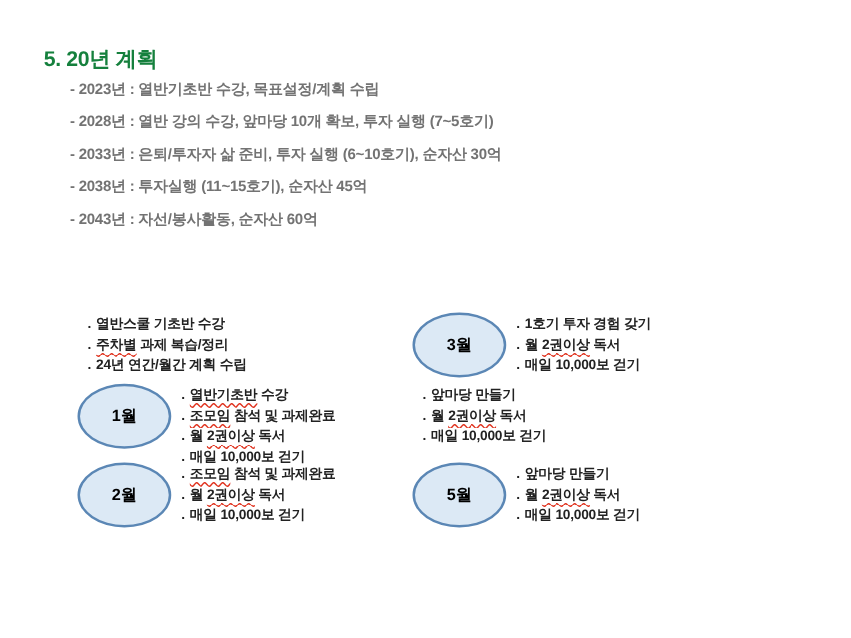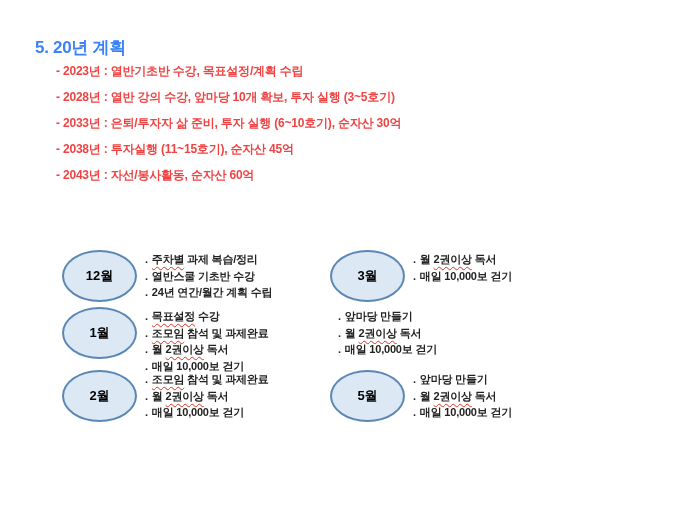--- a/index.html
+++ b/index.html
@@ -2,30 +2,30 @@
 <html style="--ellipse-fill: #dce9f5; --ellipse-border: #5b87b5; --squiggle: #e0321e;"><head>
 <meta charset="utf-8">
 <style>
   html,body { margin:0; padding:0; background:#fff; }
   .page {
     position:relative; width:681px; height:510px; background:#ffffff;
     font-family:"Liberation Sans", sans-serif; color:#1a1a1a; overflow:hidden;
   }
   .sec-title {
     position:absolute; left:35px; margin:0; font-size:17px; font-weight:700;
-    color:#3b82f6; letter-spacing:-0.3px; white-space:nowrap;
+    color:#15803d; letter-spacing:-0.3px; white-space:nowrap;
   }
   #sec5-title { top:36px; }
   #sec6-title { top:205px; }
   #plan-list {
     position:absolute; left:56px; top:58px; margin:0; padding:0; list-style:none;
   }
   #plan-list li {
     height:26px; line-height:26px; font-size:12px; font-weight:600;
-    color:#ef4444; white-space:nowrap; letter-spacing:-0.2px;
+    color:#737373; white-space:nowrap; letter-spacing:-0.2px;
   }
   .month-row { position:absolute; display:flex; align-items:flex-start; }
   .col-left  { left:62px; }
   .col-right { left:330px; }
   .row-0 { top:250px; }
   .row-1 { top:307px; }
   .row-2 { top:370px; }
   .ellipse {
     width:75px; height:52px; flex-shrink:0; box-sizing:border-box;
     border-radius:50%; background:var(--ellipse-fill,#dce9f5);
@@ -47,63 +47,61 @@
     text-underline-offset:3px;
   }
 </style>
 </head>
 <body>
 
 <div class="page">
   <h2 class="sec-title" id="sec5-title">5. 20년 계획</h2>
   <ul id="plan-list">
       <li>- 2023년 : 열반기초반 수강, 목표설정/계획 수립</li>
-      <li>- 2028년 : 열반 강의 수강, 앞마당 10개 확보, 투자 실행 (3~5호기)</li>
+      <li>- 2028년 : 열반 강의 수강, 앞마당 10개 확보, 투자 실행 (7~5호기)</li>
       <li>- 2033년 : 은퇴/투자자 삶 준비, 투자 실행 (6~10호기), 순자산 30억</li>
       <li>- 2038년 : 투자실행 (11~15호기), 순자산 45억</li>
       <li>- 2043년 : 자선/봉사활동, 순자산 60억</li>
     </ul>
 
   <div id="months-area">
       <div class="month-row col-left row-0">
-        <div class="ellipse">
-          <span>12월</span>
-        </div>
         <div class="goals">
+          <div class="goal-line"><span class="bullet">.</span><span>열반스쿨 기초반 수강</span></div>
           <div class="goal-line"><span class="bullet">.</span><span class="sq">주차별</span><span> 과제 복습/정리</span></div>
-          <div class="goal-line"><span class="bullet">.</span><span>열반스쿨 기초반 수강</span></div>
           <div class="goal-line"><span class="bullet">.</span><span>24년 연간/월간 계획 수립</span></div>
         </div>
       </div>
       <div class="month-row col-left row-1">
         <div class="ellipse">
           <span>1월</span>
         </div>
         <div class="goals">
-          <div class="goal-line"><span class="bullet">.</span><span class="sq">목표설정</span><span> 수강</span></div>
+          <div class="goal-line"><span class="bullet">.</span><span class="sq">열반기초반</span><span> 수강</span></div>
           <div class="goal-line"><span class="bullet">.</span><span class="sq">조모임</span><span> 참석 및 과제완료</span></div>
           <div class="goal-line"><span class="bullet">.</span><span>월 </span><span class="sq">2권이상</span><span> 독서</span></div>
           <div class="goal-line"><span class="bullet">.</span><span>매일 10,000보 걷기</span></div>
         </div>
       </div>
       <div class="month-row col-left row-2">
         <div class="ellipse">
           <span>2월</span>
         </div>
         <div class="goals">
           <div class="goal-line"><span class="bullet">.</span><span class="sq">조모임</span><span> 참석 및 과제완료</span></div>
           <div class="goal-line"><span class="bullet">.</span><span>월 </span><span class="sq">2권이상</span><span> 독서</span></div>
           <div class="goal-line"><span class="bullet">.</span><span>매일 10,000보 걷기</span></div>
         </div>
       </div>
       <div class="month-row col-right row-0">
         <div class="ellipse">
           <span>3월</span>
         </div>
         <div class="goals">
+          <div class="goal-line"><span class="bullet">.</span><span>1호기 투자 경험 갖기</span></div>
           <div class="goal-line"><span class="bullet">.</span><span>월 </span><span class="sq">2권이상</span><span> 독서</span></div>
           <div class="goal-line"><span class="bullet">.</span><span>매일 10,000보 걷기</span></div>
         </div>
       </div>
       <div class="month-row col-right row-1">
         <div class="goals">
           <div class="goal-line"><span class="bullet">.</span><span>앞마당 만들기</span></div>
           <div class="goal-line"><span class="bullet">.</span><span>월 </span><span class="sq">2권이상</span><span> 독서</span></div>
           <div class="goal-line"><span class="bullet">.</span><span>매일 10,000보 걷기</span></div>
         </div>

